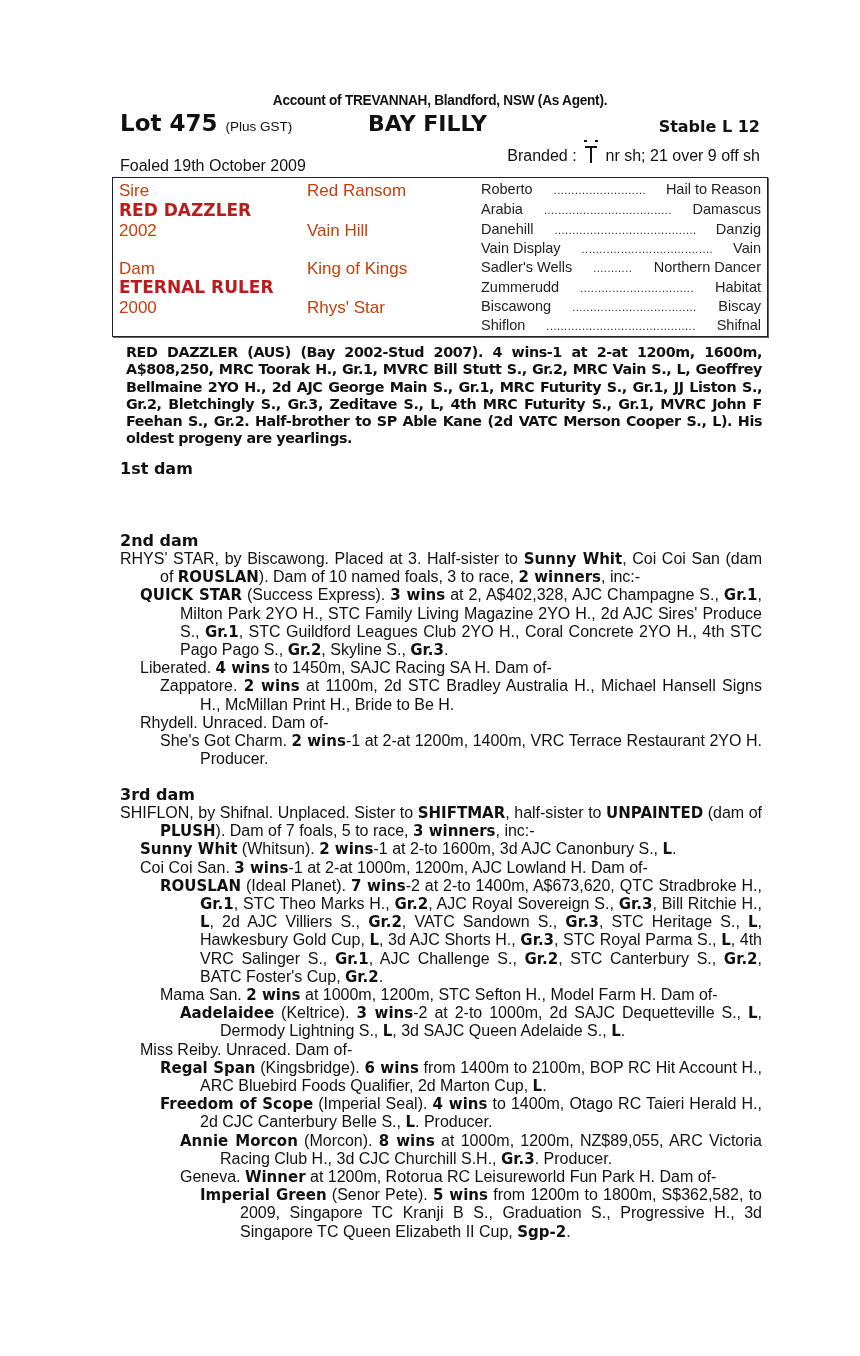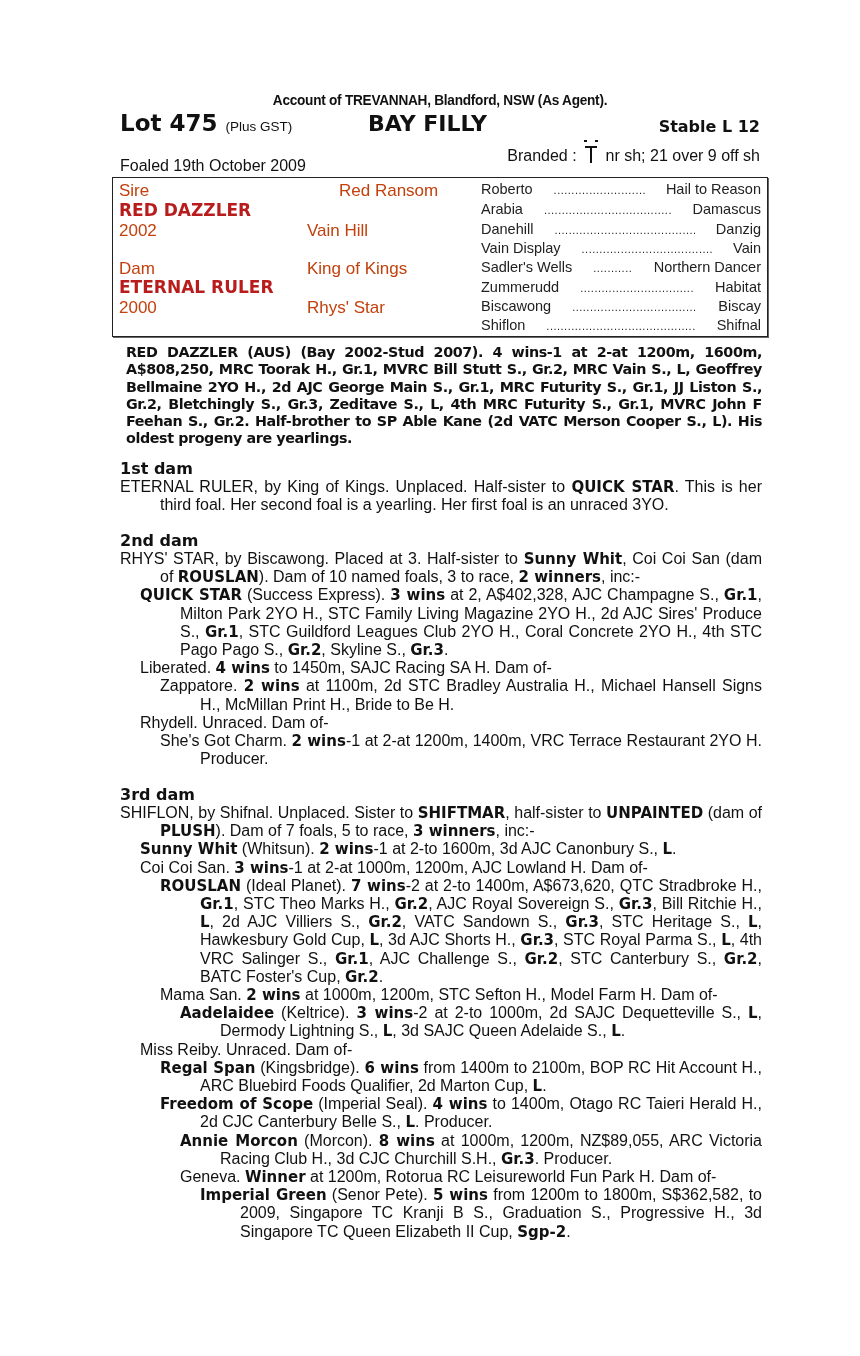--- a/index.html
+++ b/index.html
@@ -70,21 +70,21 @@
   </div>
 
   <div class="pedigree">
     <div class="ped-cell" style="left:6px; top:3px;">Sire</div>
     <div class="ped-name" style="left:6px; top:22px;">RED DAZZLER</div>
     <div class="ped-cell" style="left:6px; top:43px;">2002</div>
     <div class="ped-cell" style="left:6px; top:81px;">Dam</div>
     <div class="ped-name" style="left:6px; top:99px;">ETERNAL RULER</div>
     <div class="ped-cell" style="left:6px; top:120px;">2000</div>
 
-    <div class="ped-cell" style="left:194px; top:3px;margin-left:32px;">Red Ransom</div>
+    <div class="ped-cell" style="left:194px; top:3px;">Red Ransom</div>
     <div class="ped-cell" style="left:194px; top:43px;">Vain Hill</div>
     <div class="ped-cell" style="left:194px; top:81px;">King of Kings</div>
     <div class="ped-cell" style="left:194px; top:120px;">Rhys' Star</div>
 
     <div class="ped-gg" style="top:3px;">
         <span>Roberto</span>
         <span class="dots"></span>
         <span>Hail to Reason</span>
       </div>
     <div class="ped-gg" style="top:23px;">
@@ -121,23 +121,20 @@
         <span>Shiflon</span>
         <span class="dots"></span>
         <span>Shifnal</span>
       </div>
   </div>
 
   <div class="sire-summary last-left">RED DAZZLER (AUS) (Bay 2002-Stud 2007). 4 wins-1 at 2-at 1200m, 1600m, A$808,250, MRC Toorak H., Gr.1, MVRC Bill Stutt S., Gr.2, MRC Vain S., L, Geoffrey Bellmaine 2YO H., 2d AJC George Main S., Gr.1, MRC Futurity S., Gr.1, JJ Liston S., Gr.2, Bletchingly S., Gr.3, Zeditave S., L, 4th MRC Futurity S., Gr.1, MVRC John F Feehan S., Gr.2. Half-brother to SP Able Kane (2d VATC Merson Cooper S., L). His oldest progeny are yearlings.</div>
 
   <div class="section" style="top:460px;">
     <div class="dam-heading">1st dam</div>
-    <div>
-        <div class="para last-left ind0"><span>ETERNAL RULER, by King of Kings. Unplaced. Half-sister to </span><b>QUICK STAR</b><span>. This is her third foal. Her second foal is a yearling. Her first foal is an unraced 3YO.</span></div>
-      </div>
   </div>
 
   <div class="section" style="top:532px;">
     <div class="dam-heading">2nd dam</div>
     <div>
         <div class="para last-left ind0"><span>RHYS' STAR, by Biscawong. Placed at 3. Half-sister to </span><b>Sunny Whit</b><span>, Coi Coi San (dam of </span><b>ROUSLAN</b><span>). Dam of 10 named foals, 3 to race, </span><b>2 winners</b><span>, inc:-</span></div>
         <div class="para last-left ind1"><b>QUICK STAR</b><span> (Success Express). </span><b>3 wins</b><span> at 2, A$402,328, AJC Champagne S., </span><b>Gr.1</b><span>, Milton Park 2YO H., STC Family Living Magazine 2YO H., 2d AJC Sires' Produce S., </span><b>Gr.1</b><span>, STC Guildford Leagues Club 2YO H., Coral Concrete 2YO H., 4th STC Pago Pago S., </span><b>Gr.2</b><span>, Skyline S., </span><b>Gr.3</b><span>.</span></div>
         <div class="para last-left ind1"><span>Liberated. </span><b>4 wins</b><span> to 1450m, SAJC Racing SA H. Dam of-</span></div>
         <div class="para last-left ind2"><span>Zappatore. </span><b>2 wins</b><span> at 1100m, 2d STC Bradley Australia H., Michael Hansell Signs H., McMillan Print H., Bride to Be H.</span></div>
         <div class="para last-left ind1"><span>Rhydell. Unraced. Dam of-</span></div>

